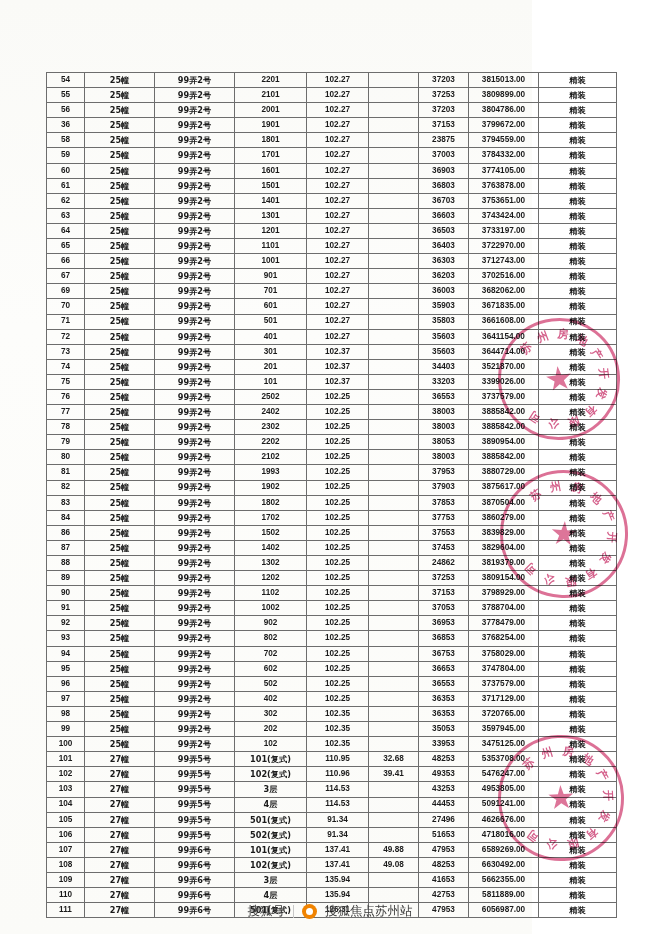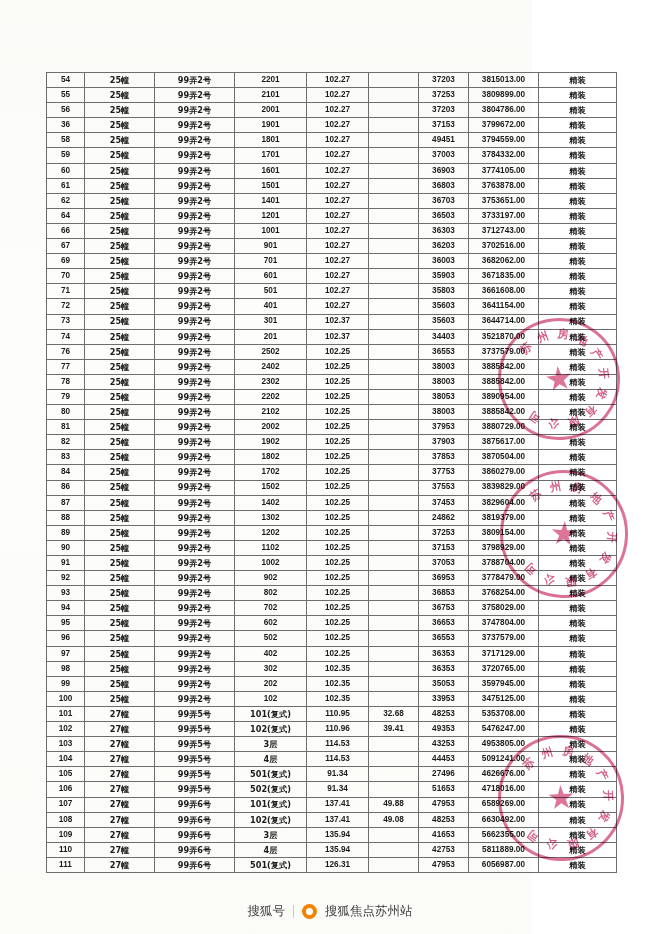--- a/index.html
+++ b/index.html
@@ -207,21 +207,21 @@
             <td>3799672.00</td>
             <td class="cn">精装</td>
           </tr>
           <tr>
             <td>58</td>
             <td class="cn">25幢</td>
             <td class="cn">99弄2号</td>
             <td>1801</td>
             <td>102.27</td>
             <td></td>
-            <td>49451</td>
+            <td>23875</td>
             <td>3794559.00</td>
             <td class="cn">精装</td>
           </tr>
           <tr>
             <td>59</td>
             <td class="cn">25幢</td>
             <td class="cn">99弄2号</td>
             <td>1701</td>
             <td>102.27</td>
             <td></td>
@@ -256,31 +256,53 @@
             <td class="cn">25幢</td>
             <td class="cn">99弄2号</td>
             <td>1401</td>
             <td>102.27</td>
             <td></td>
             <td>36703</td>
             <td>3753651.00</td>
             <td class="cn">精装</td>
           </tr>
           <tr>
+            <td>63</td>
+            <td class="cn">25幢</td>
+            <td class="cn">99弄2号</td>
+            <td>1301</td>
+            <td>102.27</td>
+            <td></td>
+            <td>36603</td>
+            <td>3743424.00</td>
+            <td class="cn">精装</td>
+          </tr>
+          <tr>
             <td>64</td>
             <td class="cn">25幢</td>
             <td class="cn">99弄2号</td>
             <td>1201</td>
             <td>102.27</td>
             <td></td>
             <td>36503</td>
             <td>3733197.00</td>
             <td class="cn">精装</td>
           </tr>
           <tr>
+            <td>65</td>
+            <td class="cn">25幢</td>
+            <td class="cn">99弄2号</td>
+            <td>1101</td>
+            <td>102.27</td>
+            <td></td>
+            <td>36403</td>
+            <td>3722970.00</td>
+            <td class="cn">精装</td>
+          </tr>
+          <tr>
             <td>66</td>
             <td class="cn">25幢</td>
             <td class="cn">99弄2号</td>
             <td>1001</td>
             <td>102.27</td>
             <td></td>
             <td>36303</td>
             <td>3712743.00</td>
             <td class="cn">精装</td>
           </tr>
@@ -355,20 +377,31 @@
             <td class="cn">25幢</td>
             <td class="cn">99弄2号</td>
             <td>201</td>
             <td>102.37</td>
             <td></td>
             <td>34403</td>
             <td>3521870.00</td>
             <td class="cn">精装</td>
           </tr>
           <tr>
+            <td>75</td>
+            <td class="cn">25幢</td>
+            <td class="cn">99弄2号</td>
+            <td>101</td>
+            <td>102.37</td>
+            <td></td>
+            <td>33203</td>
+            <td>3399026.00</td>
+            <td class="cn">精装</td>
+          </tr>
+          <tr>
             <td>76</td>
             <td class="cn">25幢</td>
             <td class="cn">99弄2号</td>
             <td>2502</td>
             <td>102.25</td>
             <td></td>
             <td>36553</td>
             <td>3737579.00</td>
             <td class="cn">精装</td>
           </tr>
@@ -413,21 +446,21 @@
             <td>102.25</td>
             <td></td>
             <td>38003</td>
             <td>3885842.00</td>
             <td class="cn">精装</td>
           </tr>
           <tr>
             <td>81</td>
             <td class="cn">25幢</td>
             <td class="cn">99弄2号</td>
-            <td>2002</td>
+            <td>1993</td>
             <td>102.25</td>
             <td></td>
             <td>37953</td>
             <td>3880729.00</td>
             <td class="cn">精装</td>
           </tr>
           <tr>
             <td>82</td>
             <td class="cn">25幢</td>
             <td class="cn">99弄2号</td>

